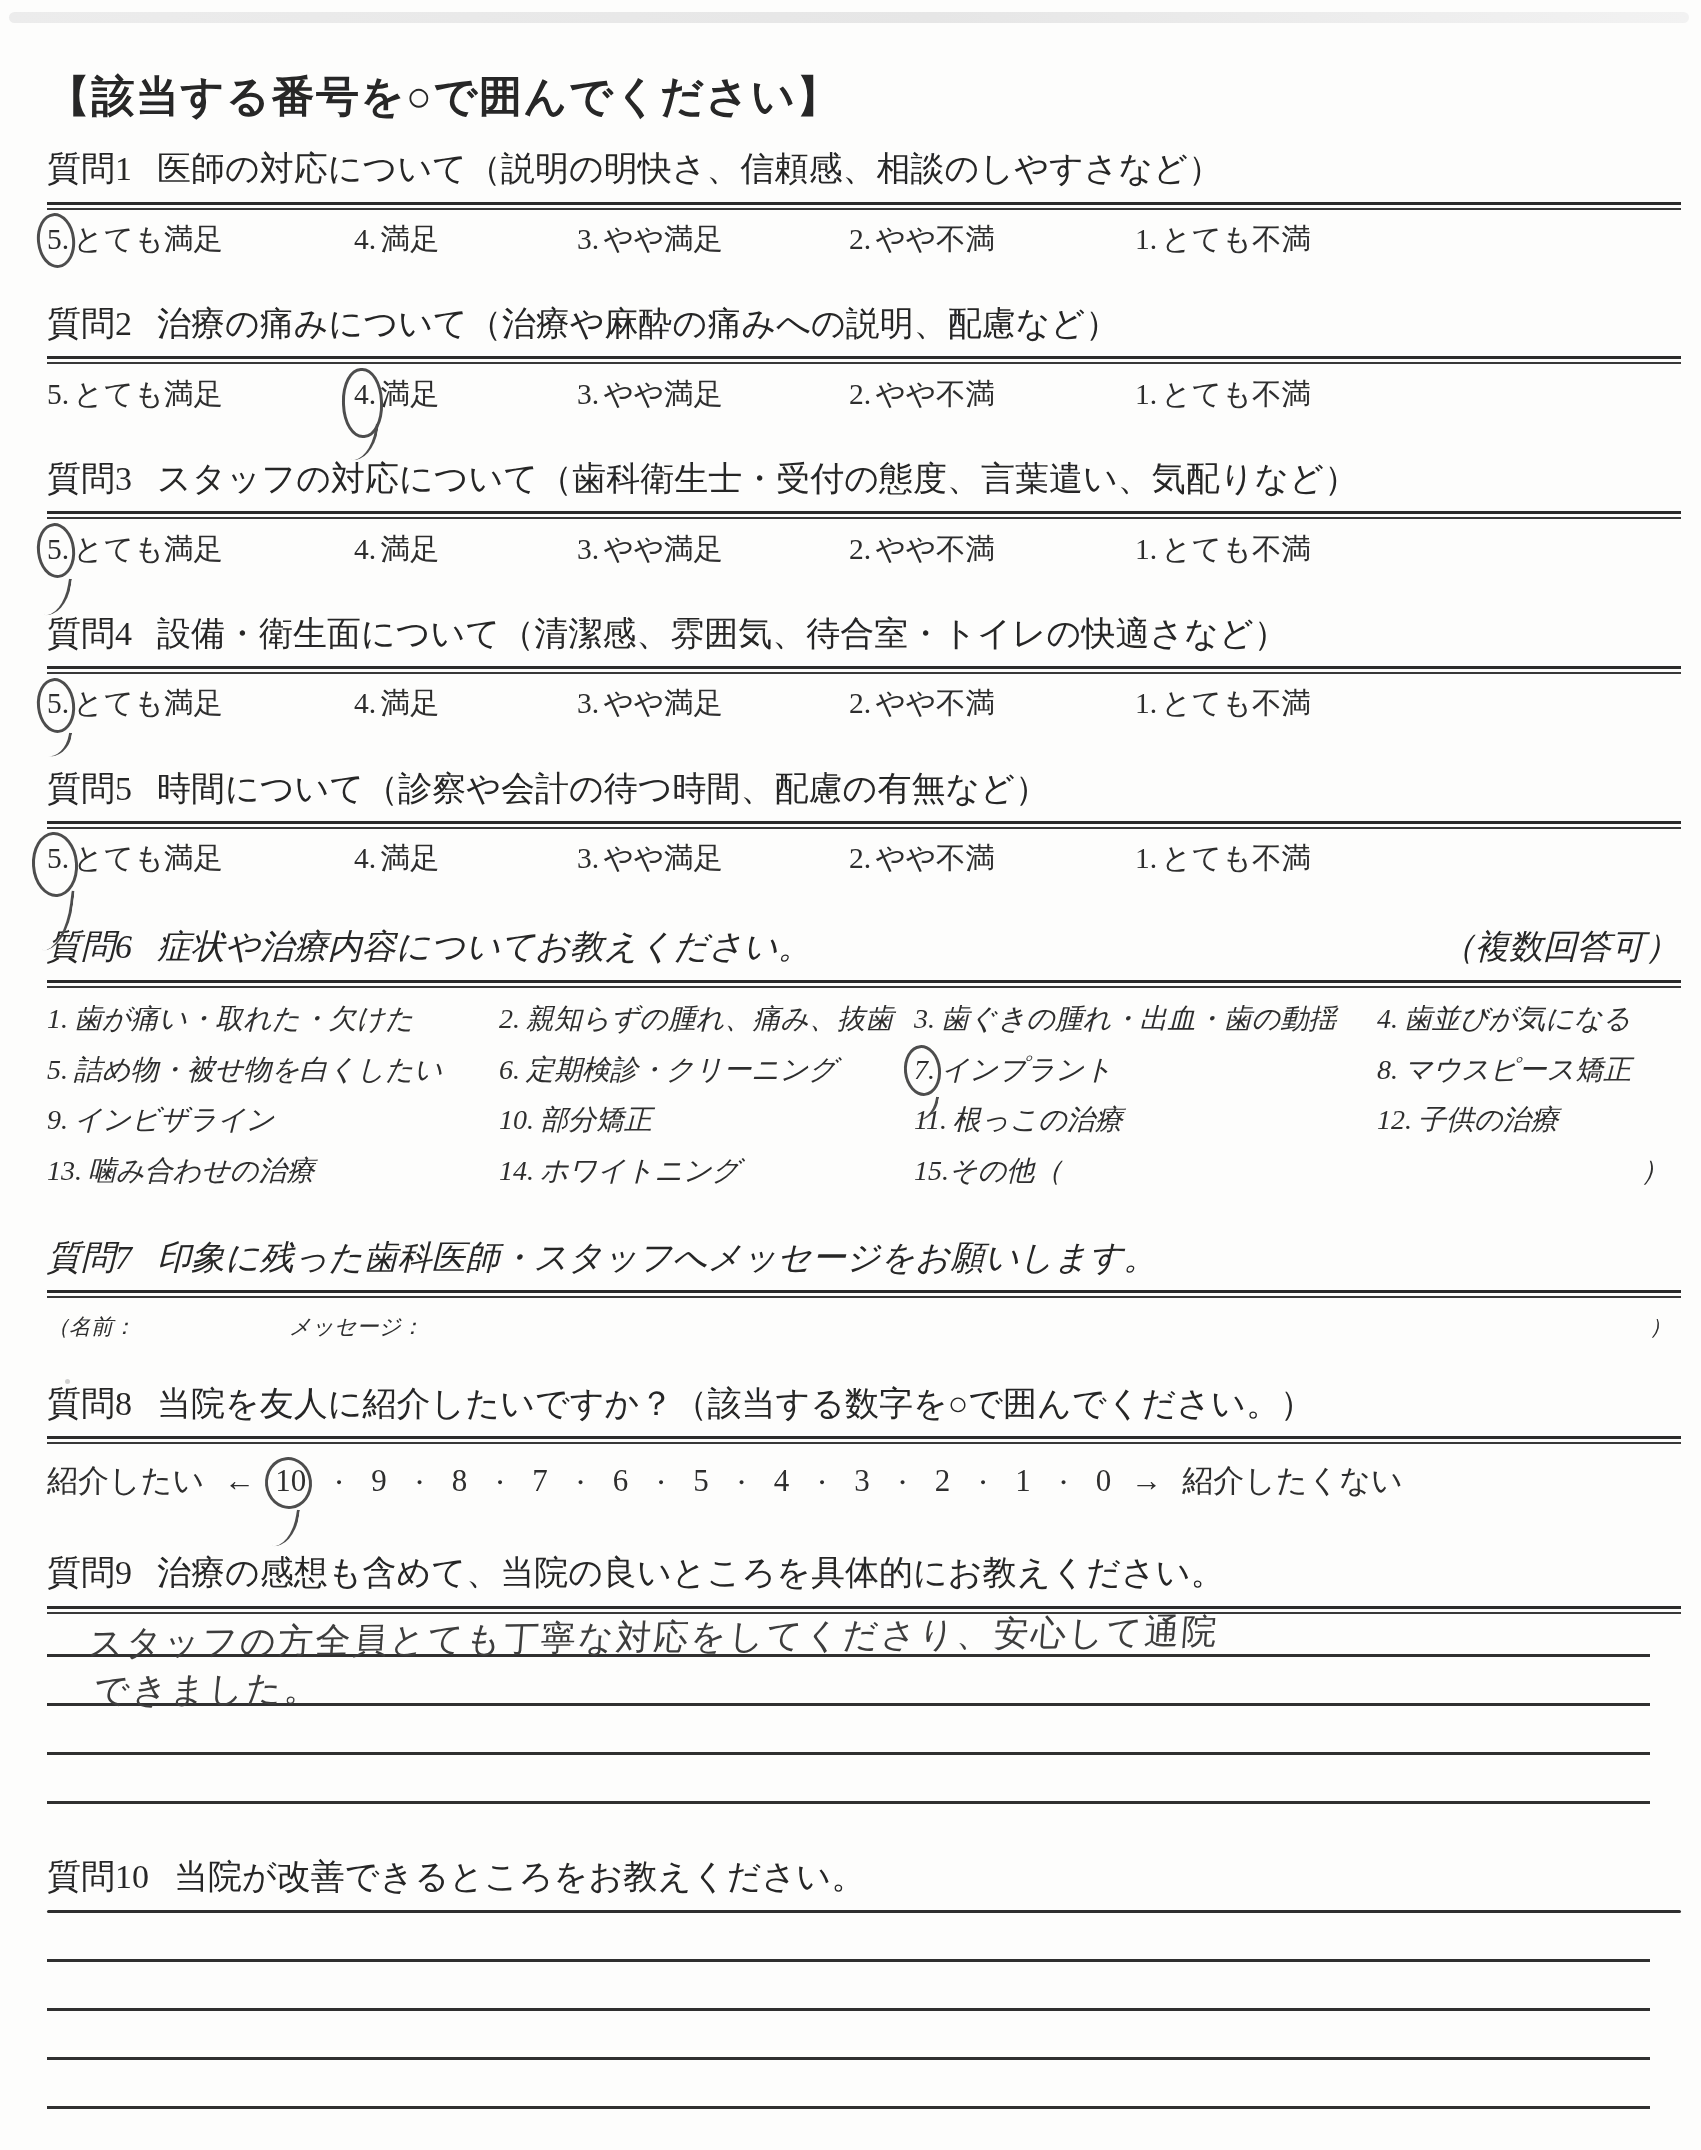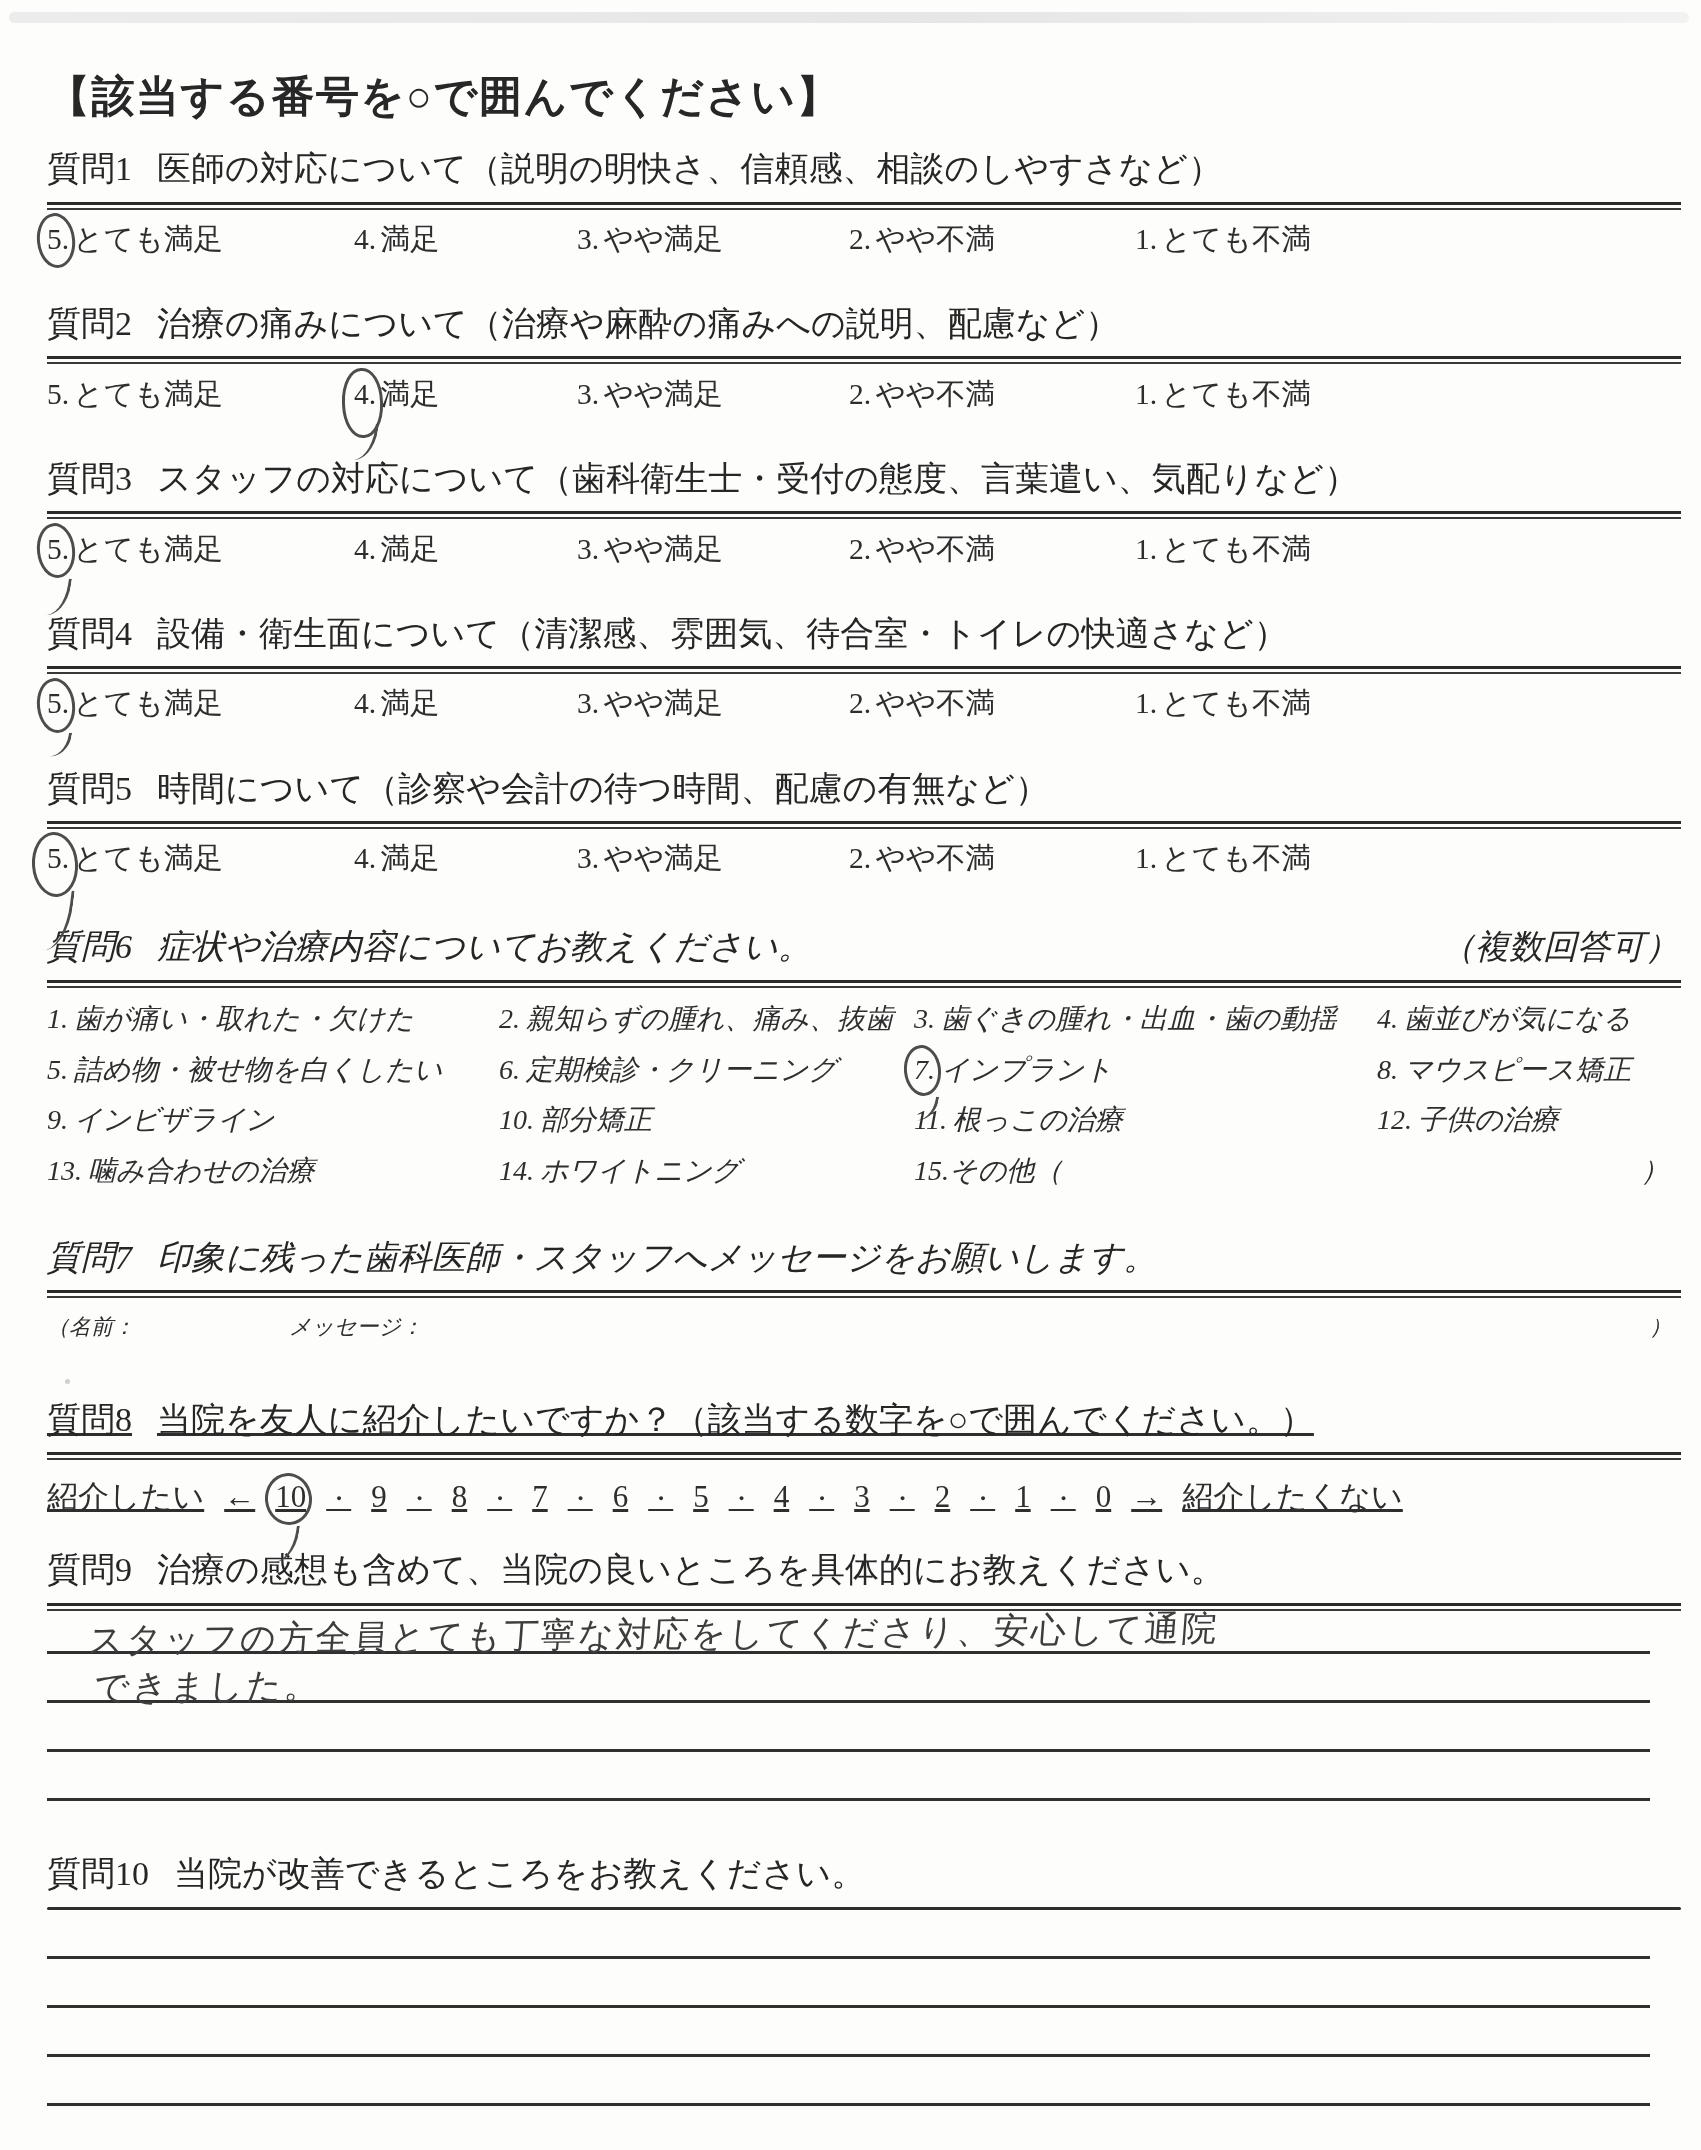--- a/index.html
+++ b/index.html
@@ -71,21 +71,21 @@
   .lines { position:relative; margin-right:29.5px; }
   .write-line { height:43px; border-bottom:3px solid #303030; }
   .write-line.tall { height:49px; }
   .hand {
     position:absolute; font-size:35px; color:#3d3d3d; letter-spacing:2.2px;
     transform:rotate(-0.6deg) skewX(-5deg); white-space:nowrap;
   }
   .hand.l1 { left:41px; top:0px; }
   .hand.l2 { left:47px; top:52px; }
 
-  .gap58 { margin-top:50px;font-style:italic; } .gap68 { margin-top:50px;text-decoration:underline; } .gap74 { margin-top:36px; } .gap72 { margin-top:53px; }
+  .gap58 { margin-top:50px;font-style:italic; } .gap68 { margin-top:34px; } .gap74 { margin-top:55px; } .gap72 { margin-top:53px; }
 </style>
 </head>
 <body>
 
 <div class="scan-band"></div>
 <div class="scan-dot"></div>
 
 <div class="sheet">
 
   <div class="page-title">【該当する番号を○で囲んでください】</div>

